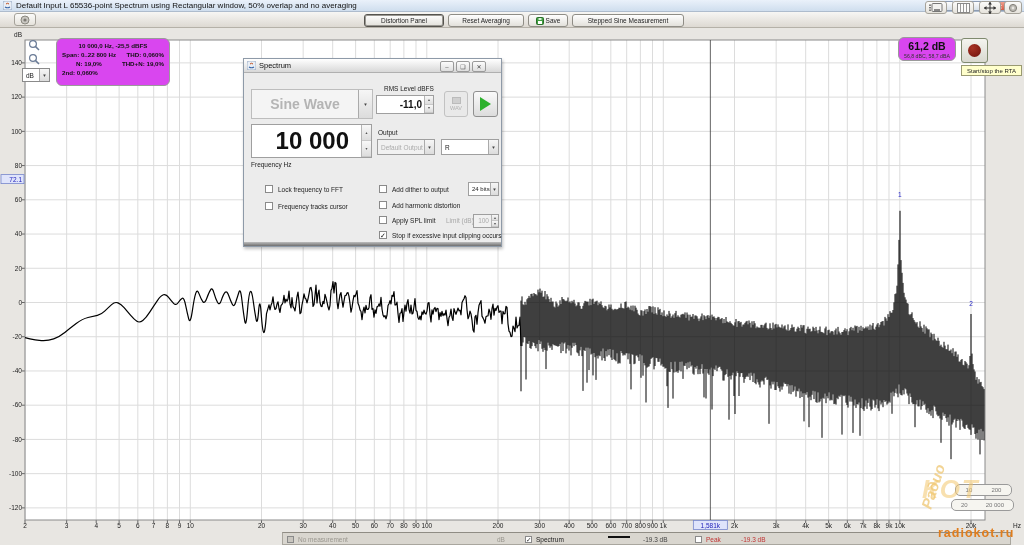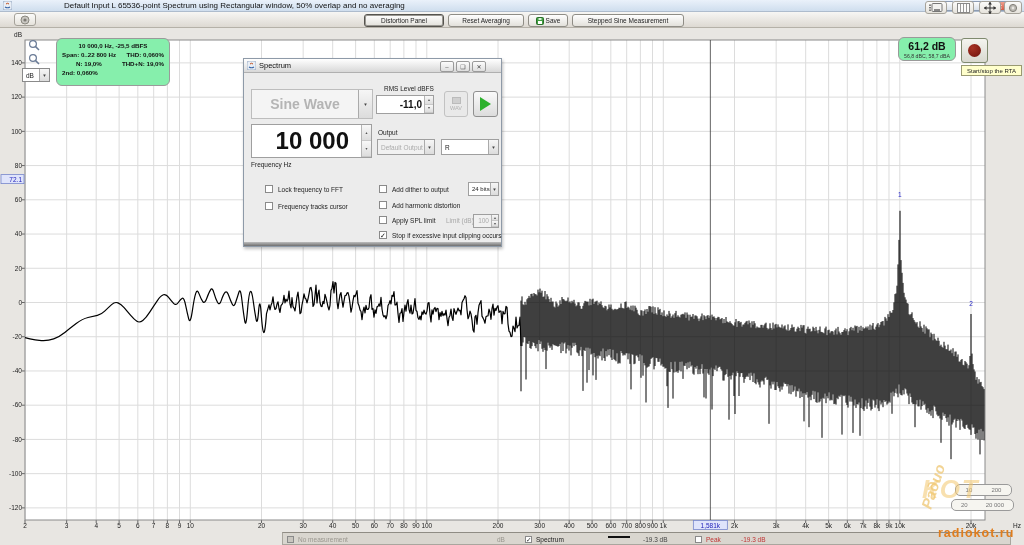--- a/index.html
+++ b/index.html
@@ -3,40 +3,40 @@
 <meta charset="utf-8">
 <style>
   * { margin:0; padding:0; box-sizing:border-box; }
   html,body { width:1024px; height:545px; overflow:hidden; }
   body { font-family:"Liberation Sans", sans-serif; background:#e8e6e2; position:relative; font-size:7px; color:#222; }
   .abs { position:absolute; }
 
   
   .titlebar { left:0; top:0; width:1024px; height:12px;
     background:linear-gradient(#eaf1fa,#cfdeee); border-bottom:1px solid #aebccd;
-    display:flex; align-items:center; padding-left:3px;gap:48px; }
+    display:flex; align-items:center; padding-left:3px; }
   .titlebar .title { font-size:8px; color:#111; margin-left:4px; white-space:nowrap; }
   .winbtn { position:absolute; top:1px; height:10px; border:1px solid #8d9cb3; border-radius:2px;
     background:linear-gradient(#fdfdfd,#d7e0ea); display:flex; align-items:center; justify-content:center;
     font-size:6px; color:#44506a; }
   .winbtn.close { background:linear-gradient(#f0a08e,#d55a45); color:#fff; }
 
   .toolbar { left:0; top:12px; width:1024px; height:16px;
     background:linear-gradient(#f7f6f4,#ddd9d2); border-bottom:1px solid #b5b1a8; }
   .tbtn { position:absolute; top:1px; height:13px; border:1px solid #8f8d86; border-radius:3px;
     background:linear-gradient(#fefefe,#e3e1db); font-size:6.5px; color:#222;
     display:flex; align-items:center; justify-content:center; padding:0 4px; white-space:nowrap; }
   .tbtn.active { border:1px solid #55534e; box-shadow:inset 0 0 0 1px #9a9892; }
   .iconbtn { position:absolute; top:1px; height:13px; width:22px; border:1px solid #a5a29a; border-radius:3px;
     background:linear-gradient(#fbfbfa,#e6e3dc); display:flex; align-items:center; justify-content:center; }
 
   
   #plot { left:0; top:0; width:1024px; height:545px; pointer-events:none; }
 
-  .roundbox { background:#86efac; border:1.5px solid #9a9a9a; border-radius:6px; }
+  .roundbox { background:#d946ef; border:1.5px solid #9a9a9a; border-radius:6px; }
   .infobox { left:56px; top:38px; width:114px; height:48px; padding:3px 5px; font-size:6.2px; font-weight:bold; color:#111; }
   .infobox .r { display:flex; justify-content:space-between; margin-top:2px; }
   .infobox .c { text-align:center; }
   .splbox { left:898px; top:37px; width:58px; height:24px; text-align:center; padding-top:2px; }
   .splbox .big { font-size:10.5px; font-weight:bold; color:#111; }
   .splbox .sub { font-size:5.2px; color:#333; margin-top:1px; }
 
   .magbtn { left:28px; width:13px; height:13px; background:transparent; border:none; }
   .unitcombo { left:22px; top:68px; width:28px; height:14px; background:#fff; border:1px solid #8a8a8a;
     display:flex; align-items:center; font-size:6.5px; }

